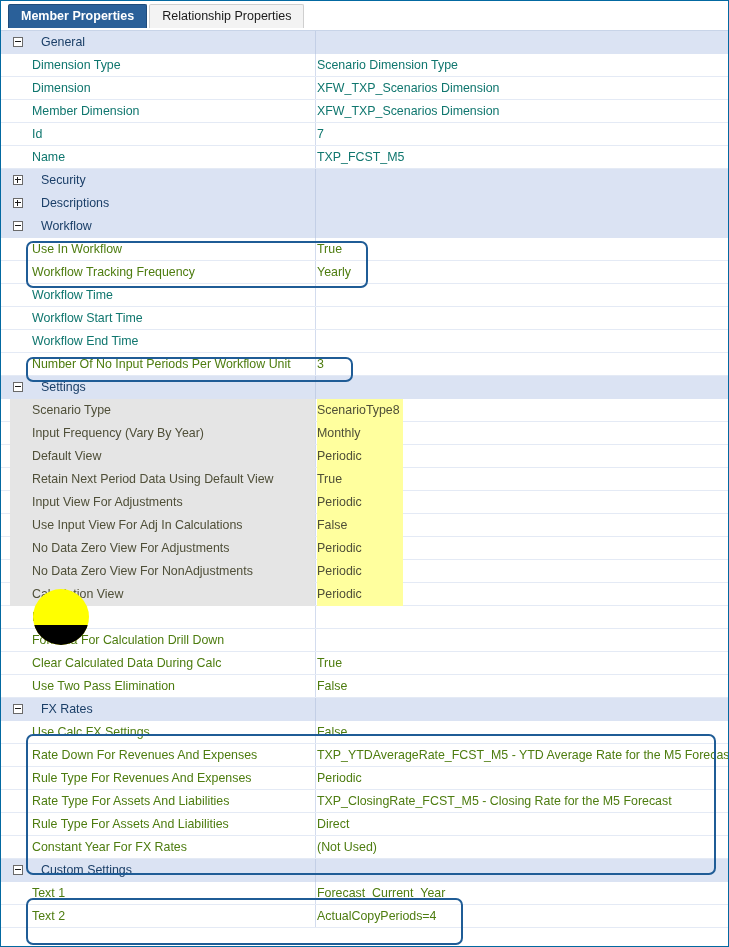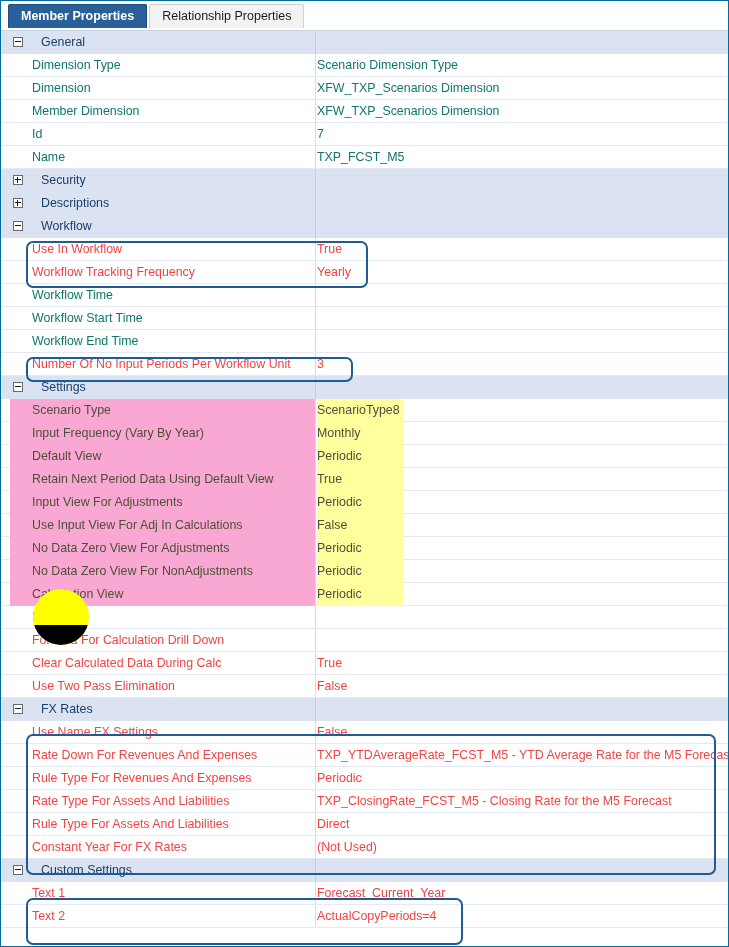--- a/index.html
+++ b/index.html
@@ -146,24 +146,24 @@
     right: 0;
     box-sizing: border-box;
     overflow: hidden;
   }
   .row.data.dim .namecell,
   .row.data.dim .valcell {
     color: #0f766e;
   }
   .row.data.norm .namecell,
   .row.data.norm .valcell {
-    color: #ef4444;
+    color: #4d7c0f;
   }
   .row.data.hl .namecell {
-    background: #f9a8d4;
+    background: #e5e5e5;
     color: #4f4f38;
   }
   .row.data.hl .valcell {
     background: #ffff9e;
     color: #4f4f38;
     max-width: 86px;
   }
 
   
   .colsep {
@@ -363,21 +363,21 @@
         <span class="namecell">Use Two Pass Elimination</span>
         <span class="valcell">False</span>
         <span class="colsep"></span>
       </div>
       <div class="row group">
         <span class="expander"></span>
         <span class="gname">FX Rates</span>
         <span class="colsep"></span>
       </div>
       <div class="row data norm">
-        <span class="namecell">Use Name FX Settings</span>
+        <span class="namecell">Use Calc FX Settings</span>
         <span class="valcell">False</span>
         <span class="colsep"></span>
       </div>
       <div class="row data norm">
         <span class="namecell">Rate Down For Revenues And Expenses</span>
         <span class="valcell">TXP_YTDAverageRate_FCST_M5 - YTD Average Rate for the M5 Forecast</span>
         <span class="colsep"></span>
       </div>
       <div class="row data norm">
         <span class="namecell">Rule Type For Revenues And Expenses</span>

